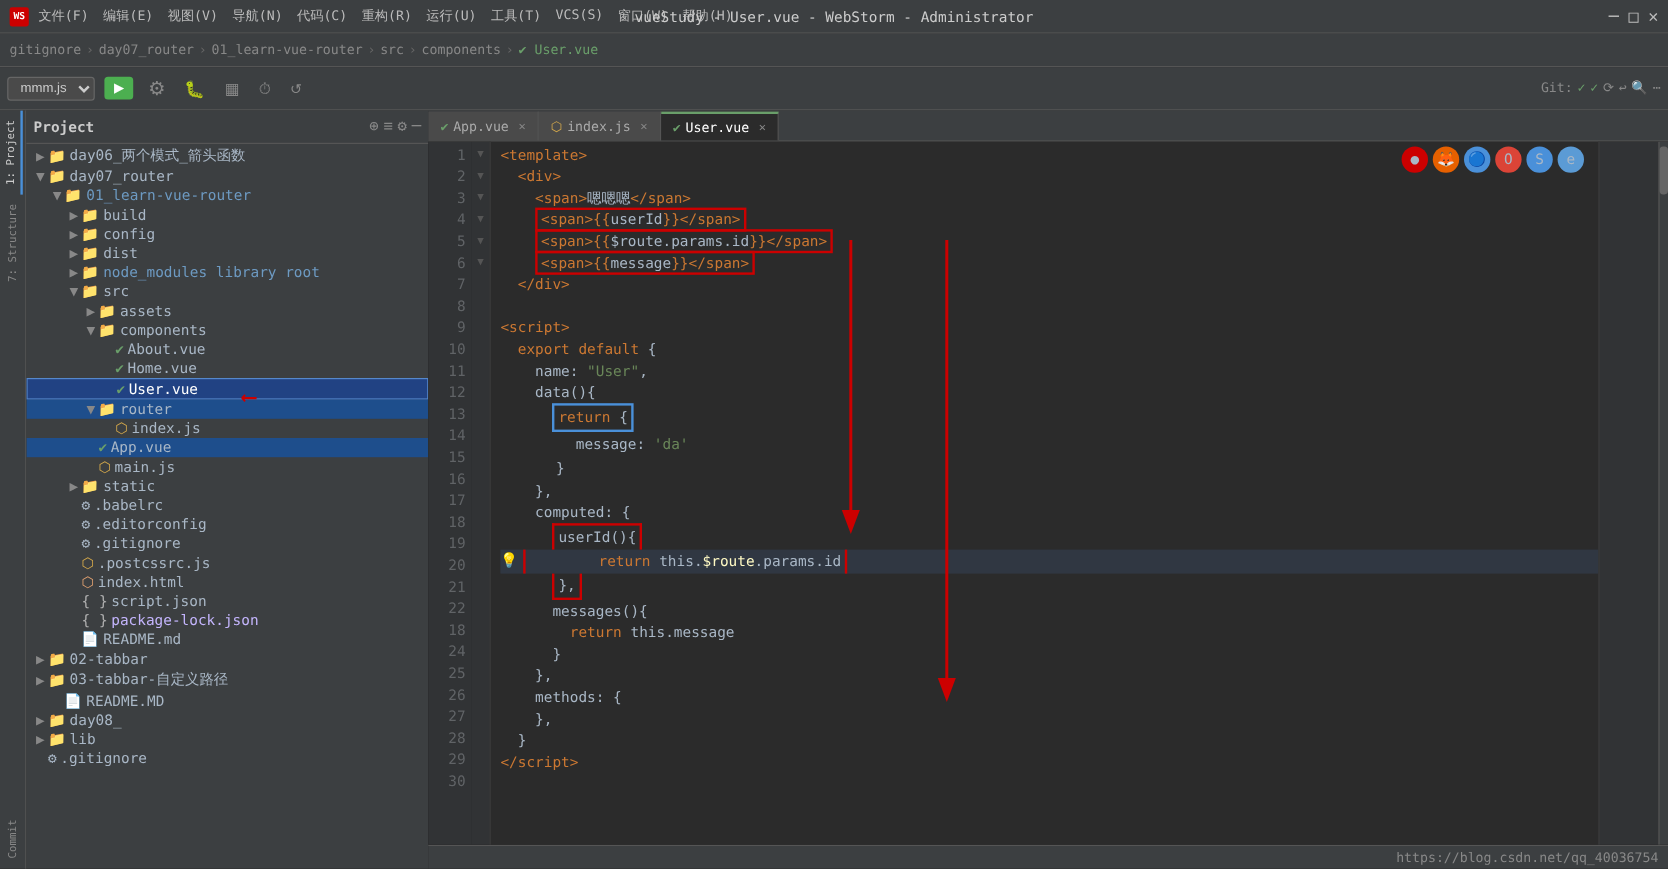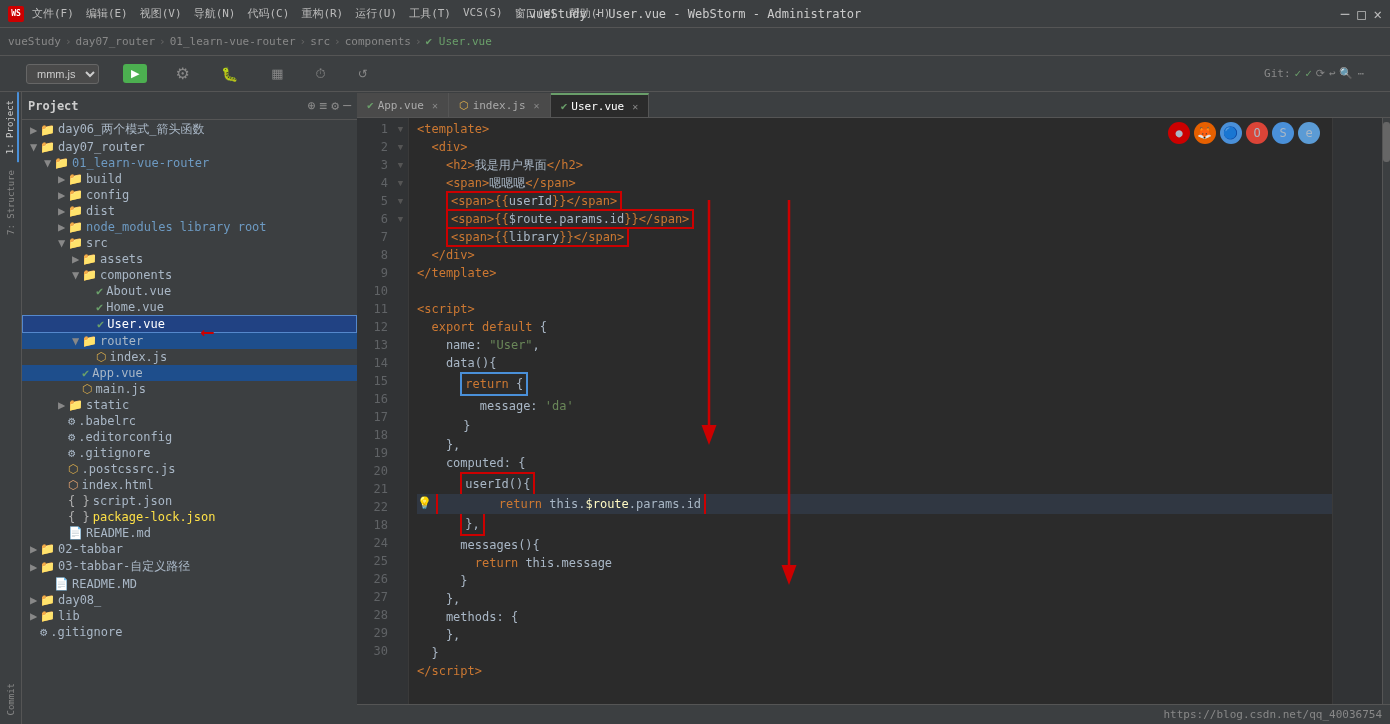--- a/index.html
+++ b/index.html
@@ -13,21 +13,21 @@
     .titlebar .title { position: absolute; left: 50%; transform: translateX(-50%); font-size: 12px; color: #ccc; }
     .titlebar .controls { display: flex; gap: 8px; margin-left: auto; }
     .titlebar .controls span { cursor: pointer; font-size: 14px; }
 
     
     .breadcrumb { background: #3c3f41; height: 28px; display: flex; align-items: center; padding: 0 8px; font-size: 11px; color: #888; border-bottom: 1px solid #555; gap: 4px; }
     .breadcrumb .sep { color: #666; }
     .breadcrumb .vue-file { color: #6a9f6a; }
 
     
-    .toolbar { background: #3c3f41; height: 36px; display: flex; align-items: center; padding: 0 26px; border-bottom: 1px solid #555; gap: 24px; }
+    .toolbar { background: #3c3f41; height: 36px; display: flex; align-items: center; padding: 0 6px; border-bottom: 1px solid #555; gap: 8px; }
     .toolbar .run-btn { background: #4CAF50; color: white; border: none; border-radius: 3px; padding: 3px 6px; cursor: pointer; font-size: 11px; }
     .toolbar .btn { background: transparent; border: none; color: #bbb; cursor: pointer; font-size: 12px; padding: 2px 4px; }
     .toolbar .file-selector { background: #4a4a4a; border: 1px solid #666; color: #ccc; padding: 2px 6px; font-size: 11px; border-radius: 3px; }
     .toolbar .git-section { display: flex; align-items: center; gap: 4px; color: #888; font-size: 11px; margin-left: auto; }
 
     
     .tree-item { display: flex; align-items: center; padding: 1px 0; cursor: pointer; font-size: 12px; white-space: nowrap; }
     .tree-item.selected { background: #214283; color: #fff; }
     .arrow { width: 10px; display: inline-block; color: #888; }
     .folder-icon { color: #dcb67a; margin-right: 3px; }
@@ -83,21 +83,21 @@
   </div>
   <div class="title">vueStudy - User.vue - WebStorm - Administrator</div>
   <div class="controls">
     <span>─</span>
     <span>□</span>
     <span>✕</span>
   </div>
 </div>
 
 <div class="breadcrumb">
-  <span>vueStudy</span>
+  <span>gitignore</span>
   <span class="sep">›</span>
   <span>day07_router</span>
   <span class="sep">›</span>
   <span>01_learn-vue-router</span>
   <span class="sep">›</span>
   <span>src</span>
   <span class="sep">›</span>
   <span>components</span>
   <span class="sep">›</span>
   <span class="vue-file">✔ User.vue</span>
@@ -289,21 +289,21 @@
 
       <div class="tree-item" style="padding-left:36px;">
         <span style="width:10px;display:inline-block;"></span>
         <span style="margin-right:3px;color:#b0b0b0;">{ }</span>
         <span>script.json</span>
       </div>
 
       <div class="tree-item" style="padding-left:36px;">
         <span style="width:10px;display:inline-block;"></span>
         <span style="margin-right:3px;color:#b0b0b0;">{ }</span>
-        <span style="color:#fde047;">package-lock.json</span>
+        <span style="color:#c4b5fd;">package-lock.json</span>
       </div>
 
       <div class="tree-item" style="padding-left:36px;">
         <span style="width:10px;display:inline-block;"></span>
         <span style="margin-right:3px;">📄</span>
         <span>README.md</span>
       </div>
 
       <div class="tree-item" style="padding-left:8px;">
         <span class="arrow">▶</span>
@@ -434,47 +434,41 @@
       <div class="code-content" style="flex:1;overflow:auto;padding:2px 0 2px 8px;line-height:18px;font-size:12px;position:relative;">
 
         <div class="code-line">
           <span style="color:#cc7832;">&lt;template&gt;</span>
         </div>
 
         <div class="code-line">
           <span style="color:#cc7832;">&nbsp;&nbsp;&lt;div&gt;</span>
         </div>
 
-        <div class="code-line">
-          <span>&nbsp;&nbsp;&nbsp;&nbsp;<span style="color:#cc7832;">&lt;h2&gt;</span>我是用户界面<span style="color:#cc7832;">&lt;/h2&gt;</span></span>
-        </div>
 
         <div class="code-line">
           <span>&nbsp;&nbsp;&nbsp;&nbsp;<span style="color:#cc7832;">&lt;span&gt;</span>嗯嗯嗯<span style="color:#cc7832;">&lt;/span&gt;</span></span>
         </div>
 
         <div class="code-line">
           <span>&nbsp;&nbsp;&nbsp;&nbsp;<span style="border:2px solid #c00;padding:1px 3px;"><span style="color:#cc7832;">&lt;span&gt;</span><span style="color:#cc7832;">{{</span><span style="color:#a9b7c6;">userId</span><span style="color:#cc7832;">}}</span><span style="color:#cc7832;">&lt;/span&gt;</span></span></span>
         </div>
 
         <div class="code-line">
           <span>&nbsp;&nbsp;&nbsp;&nbsp;<span style="border:2px solid #c00;padding:1px 3px;"><span style="color:#cc7832;">&lt;span&gt;</span><span style="color:#cc7832;">{{</span><span style="color:#a9b7c6;">$route.params.id</span><span style="color:#cc7832;">}}</span><span style="color:#cc7832;">&lt;/span&gt;</span></span></span>
         </div>
 
         <div class="code-line">
-          <span>&nbsp;&nbsp;&nbsp;&nbsp;<span style="border:2px solid #c00;padding:1px 3px;"><span style="color:#cc7832;">&lt;span&gt;</span><span style="color:#cc7832;">{{</span><span style="color:#a9b7c6;">library</span><span style="color:#cc7832;">}}</span><span style="color:#cc7832;">&lt;/span&gt;</span></span></span>
+          <span>&nbsp;&nbsp;&nbsp;&nbsp;<span style="border:2px solid #c00;padding:1px 3px;"><span style="color:#cc7832;">&lt;span&gt;</span><span style="color:#cc7832;">{{</span><span style="color:#a9b7c6;">message</span><span style="color:#cc7832;">}}</span><span style="color:#cc7832;">&lt;/span&gt;</span></span></span>
         </div>
 
         <div class="code-line">
           <span style="color:#cc7832;">&nbsp;&nbsp;&lt;/div&gt;</span>
         </div>
 
-        <div class="code-line">
-          <span style="color:#cc7832;">&lt;/template&gt;</span>
-        </div>
 
         <div class="code-line">
           <span>&nbsp;</span>
         </div>
 
         <div class="code-line">
           <span style="color:#cc7832;">&lt;script&gt;</span>
         </div>
 
         <div class="code-line">

